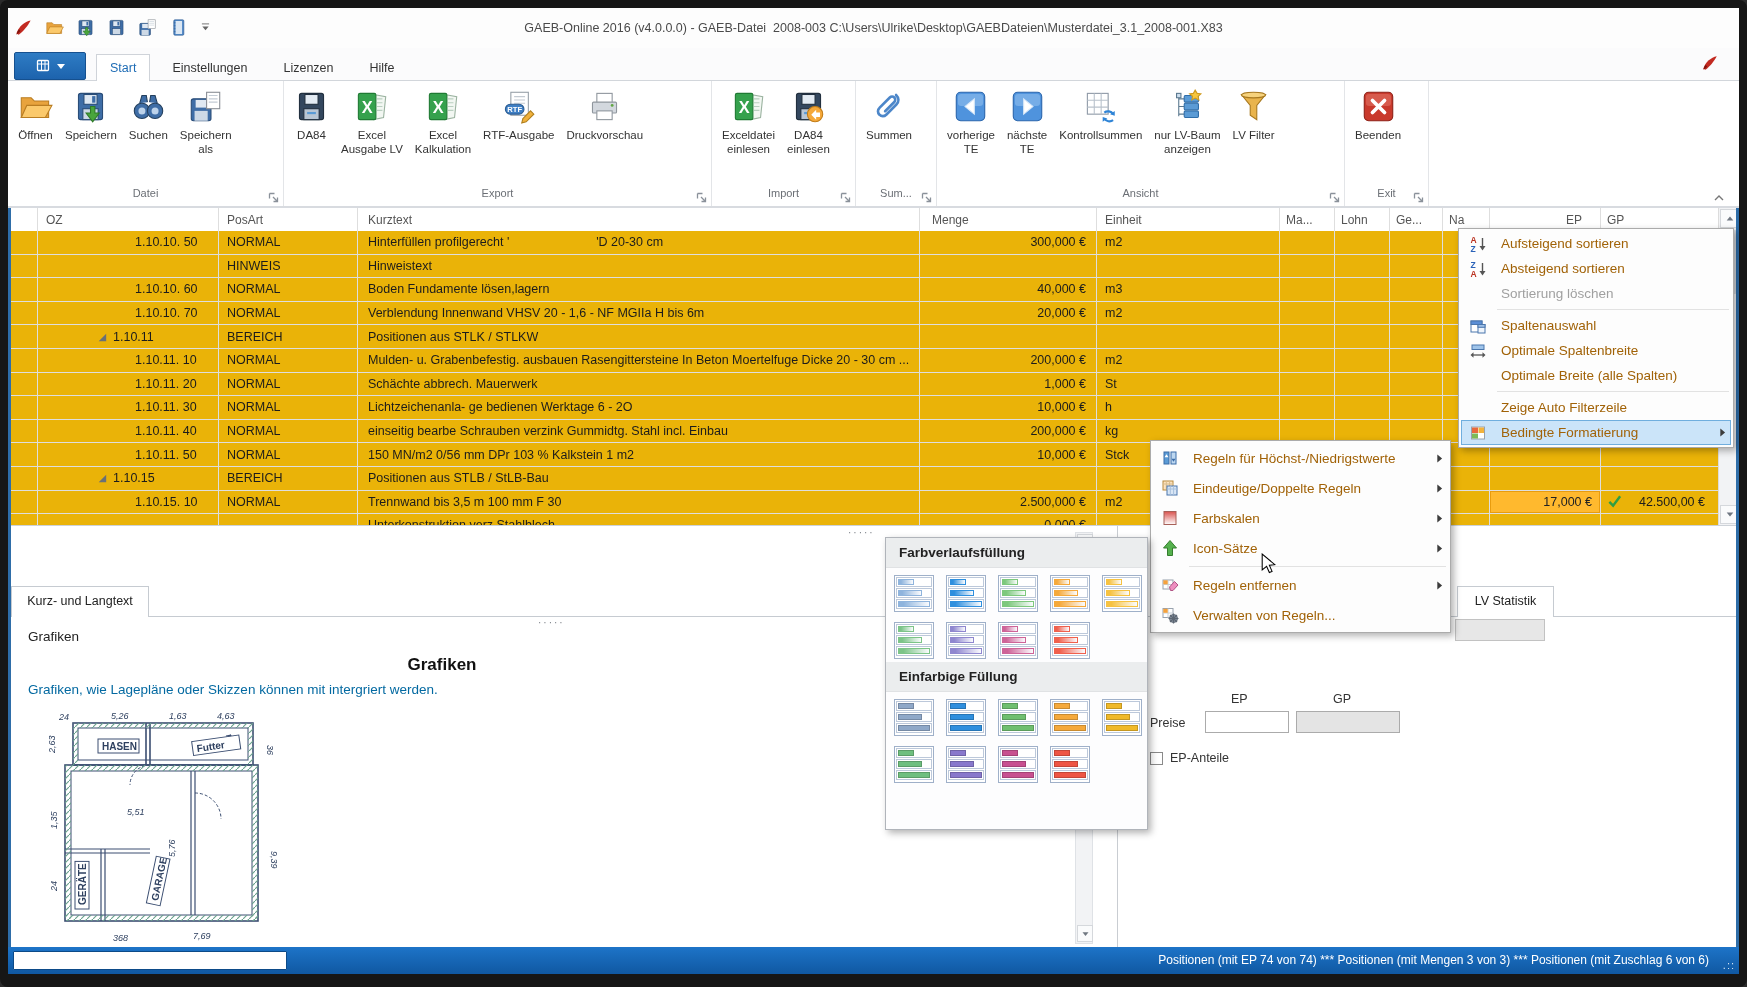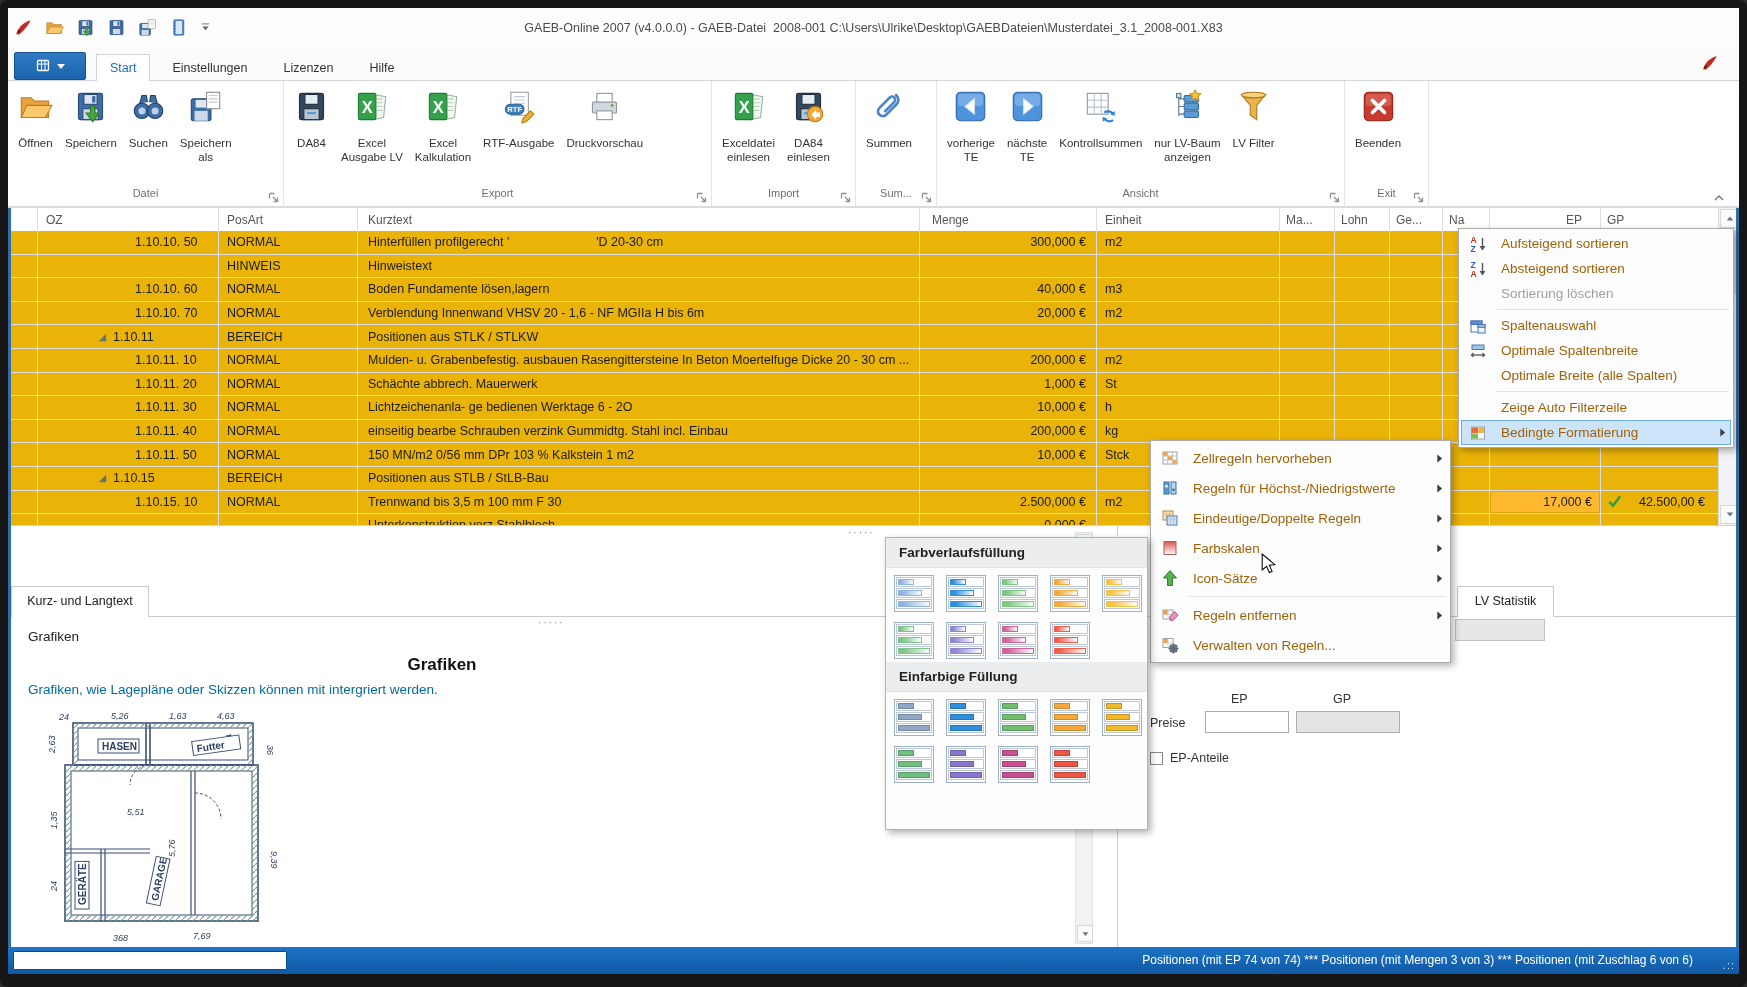--- a/index.html
+++ b/index.html
@@ -21,21 +21,21 @@
   .appbtn{position:absolute;left:6px;top:4px;width:70px;height:26px;background:linear-gradient(#2e7cc4,#1d63ad);border:1px solid #15508f;border-radius:2px;display:flex;align-items:center;justify-content:center;gap:5px;}
   .tabs{position:absolute;left:88px;top:6px;display:flex;gap:8px;height:27px;}
   .rtab{padding:0 13px;line-height:26px;font-size:12.5px;color:#333;border:1px solid transparent;}
   .rtab.active{background:#fff;border:1px solid #cfd3d9;border-bottom:1px solid #fff;color:#1e6cb5;margin-bottom:-1px;}
   .tab-logo{position:absolute;right:20px;top:6px;width:18px;height:18px;}
 
   
   .ribbon{position:absolute;left:0;top:73px;width:100%;height:127px;background:#fff;border-bottom:2px solid #d8dbe0;box-sizing:border-box;display:flex;}
   .rgroup{position:relative;height:100%;border-right:1px solid #e3e5e8;flex:none;}
   .rbtns{display:flex;align-items:flex-start;padding:4px 2px 0 4px;}
-  .rbtn{display:flex;flex-direction:column;align-items:center;padding:4px 6px 0 6px;cursor:pointer;gap:8px;}
+  .rbtn{display:flex;flex-direction:column;align-items:center;padding:4px 6px 0 6px;cursor:pointer;}
   .rbtn svg{width:35px;height:35px;}
   .rbtn .lbl{margin-top:5px;font-size:11.5px;line-height:13.5px;color:#333;text-align:center;height:27px;white-space:nowrap;}
   .rfoot{position:absolute;left:0;right:0;bottom:2px;height:17px;text-align:center;font-size:11px;color:#6b6f75;}
   .launcher{position:absolute;right:3px;bottom:2px;width:13px;height:13px;cursor:pointer;}
   .ribbon-chevron{position:absolute;right:14px;bottom:4px;cursor:pointer;}
 
   
   .main{position:absolute;left:0;top:200px;width:100%;height:739px;background:#fff;}
   .edge{position:absolute;top:0;bottom:0;width:3px;background:#2e6da8;z-index:5;}
   .edge.l{left:0}.edge.r{right:0}
@@ -76,21 +76,21 @@
   .pane-vscroll{position:absolute;left:1067px;top:6px;width:18px;height:412px;background:#f2f3f5;border:1px solid #dfe2e6;box-sizing:border-box;}
   .pane-divider{position:absolute;left:1109px;top:0;bottom:0;width:1px;background:#c9cdd2;}
   .gray-field{position:absolute;left:1447px;top:93px;width:90px;height:22px;background:#e7e7e7;border:1px solid #c2c2c2;box-sizing:border-box;}
   .rp-label{position:absolute;font-size:12.5px;color:#333;}
   .rp-input{position:absolute;height:22px;border:1px solid #ababab;box-sizing:border-box;font-size:12.5px;padding:0 4px;font-family:"Liberation Sans",sans-serif;}
   .rp-checkbox{position:absolute;width:13px;height:13px;border:1px solid #8a8a8a;background:#fff;box-sizing:border-box;}
 
   
   .statusbar{position:absolute;left:0;top:939px;width:100%;height:27px;background:linear-gradient(#1d74c8,#1058a2);color:#fff;}
   .sb-input{position:absolute;left:5px;top:4px;width:274px;height:19px;background:#fff;border:1px solid #0c4a88;box-sizing:border-box;border-radius:1px;font-size:12px;padding:0 4px;font-family:"Liberation Sans",sans-serif;}
-  .sb-text{position:absolute;right:46px;top:0;height:27px;line-height:27px;font-size:12px;margin-left:21px;}
+  .sb-text{position:absolute;right:30px;top:0;height:27px;line-height:27px;font-size:12px;margin-left:21px;}
   .sb-grip{position:absolute;right:4px;bottom:3px;color:#cfe2f3;font-size:11px;letter-spacing:1px;}
 
   
   .menu{position:absolute;background:#fdfdfd;border:1px solid #ababab;box-shadow:3px 3px 7px rgba(0,0,0,.3);z-index:60;padding:2px;box-sizing:border-box;}
   .mitem{position:relative;display:flex;align-items:center;cursor:pointer;}
   .mitem .mico{width:34px;flex:none;display:flex;align-items:center;justify-content:center;}
   .mitem .mlabel{flex:1;font-size:13.5px;color:#a16207;padding-left:6px;white-space:nowrap;}
   .mitem .marrow{width:18px;flex:none;display:flex;justify-content:center;}
   .mitem.dis .mlabel{color:#a0a0a0;}
   .mitem.hl{background:#cbe4f9;box-shadow:inset 0 0 0 1px #70aede;}
@@ -401,21 +401,21 @@
             <svg width="19" height="19">
               <use href="#sym-help-book"></use>
             </svg>
           </span>
           <span>
             <svg width="11" height="9">
               <use href="#sym-dropdown-arrow"></use>
             </svg>
           </span>
         </div>
-      <div class="title-text">GAEB-Online 2007 (v4.0.0.0) - GAEB-Datei  2008-001 C:\Users\Ulrike\Desktop\GAEBDateien\Musterdatei_3.1_2008-001.X83</div>
+      <div class="title-text">GAEB-Online 2016 (v4.0.0.0) - GAEB-Datei  2008-003 C:\Users\Ulrike\Desktop\GAEBDateien\Musterdatei_3.1_2008-001.X83</div>
       <div class="winbtns">
           <span class="winbtn">
             <svg width="18" height="18">
               <use href="#sym-fullscreen"></use>
             </svg>
           </span>
           <span class="winbtn">
             <svg width="18" height="18">
               <use href="#sym-minimize"></use>
             </svg>
@@ -1003,33 +1003,20 @@
               <use href="#sym-menu-arrow"></use>
             </svg>
           </span>
         </div>
       </div>
 
     <div class="menu" id="submenu">
         <div class="mitem">
           <span class="mico">
             <svg width="18" height="18">
-              <use href="#sym-highlight-cells"></use>
-            </svg>
-          </span>
-          <span class="mlabel">Zellregeln hervorheben</span>
-          <span class="marrow">
-            <svg width="7" height="11">
-              <use href="#sym-menu-arrow"></use>
-            </svg>
-          </span>
-        </div>
-        <div class="mitem">
-          <span class="mico">
-            <svg width="18" height="18">
               <use href="#sym-top-bottom-rules"></use>
             </svg>
           </span>
           <span class="mlabel">Regeln für Höchst-/Niedrigstwerte</span>
           <span class="marrow">
             <svg width="7" height="11">
               <use href="#sym-menu-arrow"></use>
             </svg>
           </span>
         </div>

